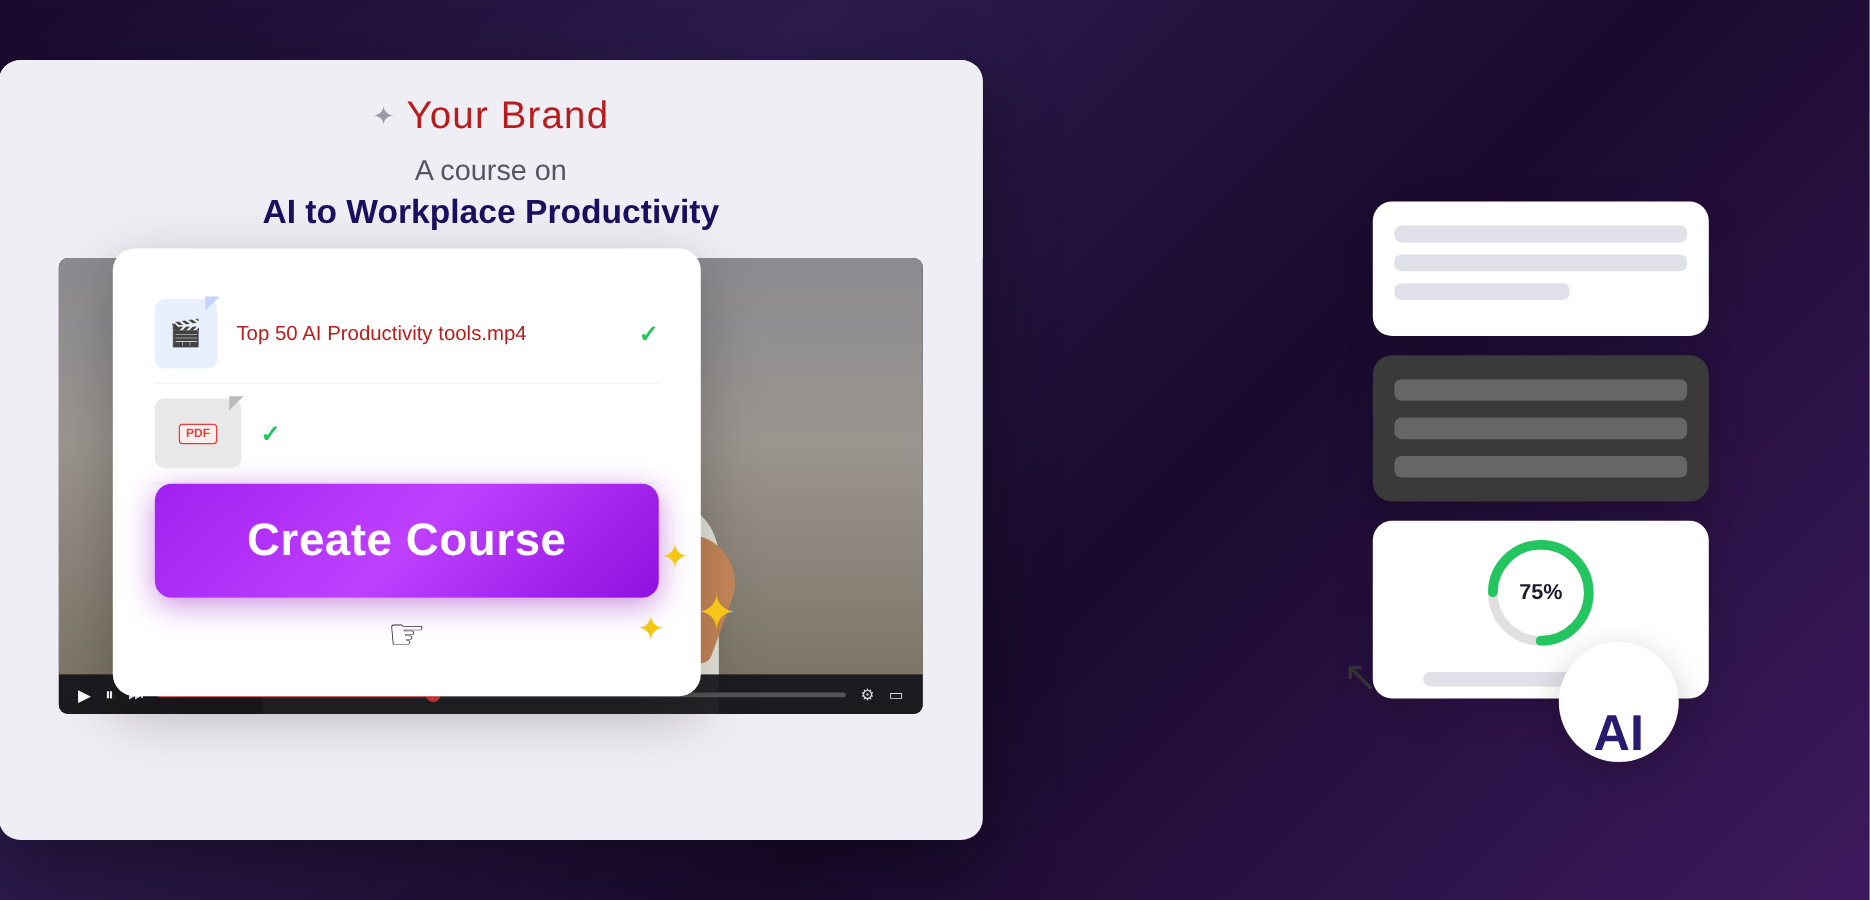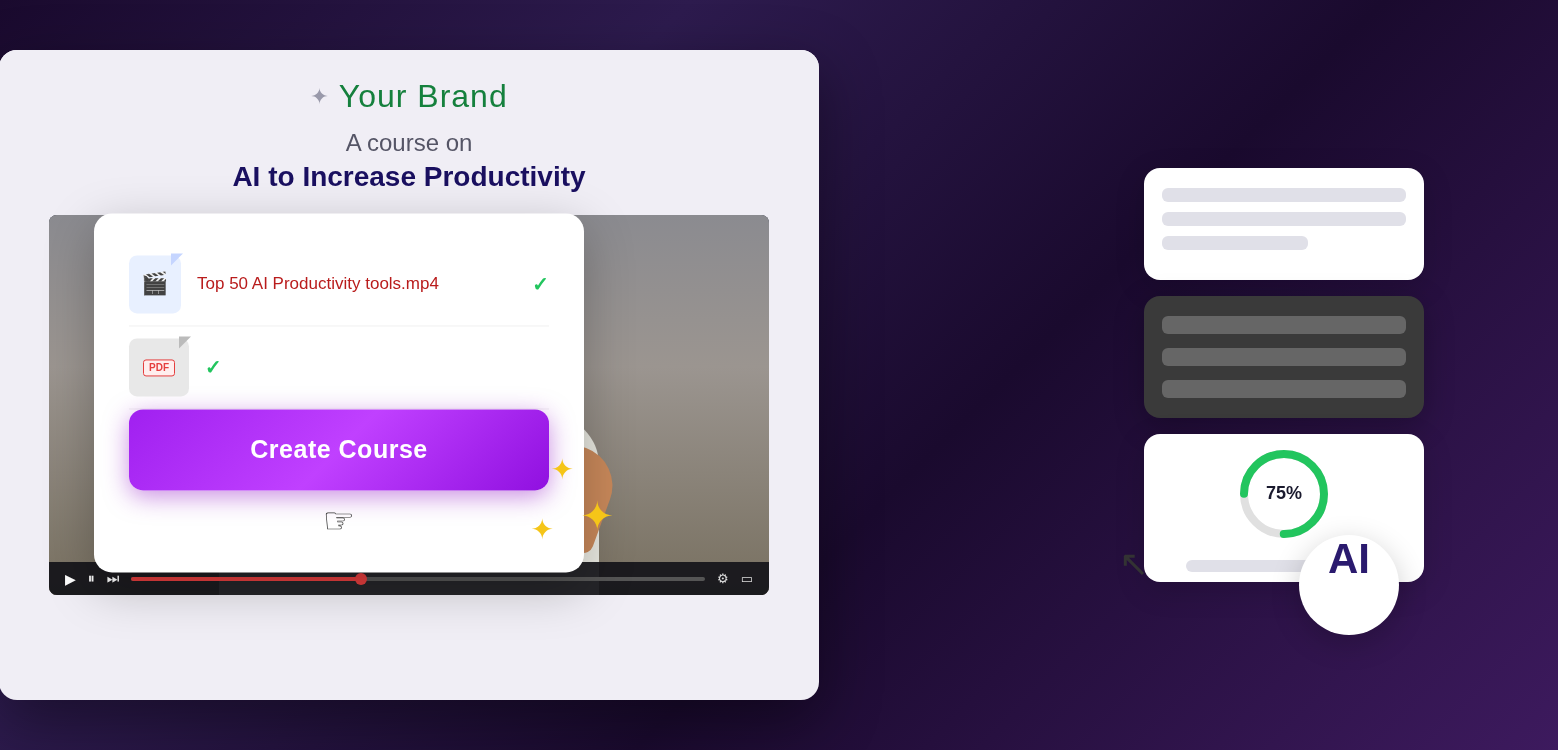--- a/index.html
+++ b/index.html
@@ -54,21 +54,21 @@
     }
 
     .brand-icon {
       color: #9999aa;
       font-size: 22px;
     }
 
     .brand-name {
       font-size: 32px;
       font-weight: 400;
-      color: #15803d;
+      color: #b91c1c;
       letter-spacing: 1px;
     }
 
     .course-subtitle {
       font-size: 24px;
       color: #555566;
       font-weight: 400;
       margin-bottom: 4px;
     }
 
@@ -194,21 +194,21 @@
       position: absolute;
       top: -2px;
       right: -2px;
       width: 0;
       height: 0;
       border-left: 12px solid #c5d5ff;
       border-bottom: 12px solid transparent;
     }
 
     .file-icon-pdf {
-      width: 60px;
+      width: 72px;
       height: 58px;
       background: #e8e8e8;
       border-radius: 8px;
       display: flex;
       align-items: center;
       justify-content: center;
       flex-shrink: 0;
       position: relative;
     }
 
@@ -251,21 +251,21 @@
       font-weight: bold;
     }
 
     .create-course-btn {
       width: 100%;
       padding: 26px 20px;
       background: linear-gradient(135deg, #a020f0, #c040ff, #9010e0);
       border: none;
       border-radius: 14px;
       color: white;
-      font-size: 25px;
+      font-size: 38px;
       font-weight: 800;
       cursor: pointer;
       letter-spacing: 0.5px;
       box-shadow: 0 6px 25px rgba(150,30,200,0.5);
     }
 
     .cursor-hand {
       font-size: 36px;
       display: flex;
       justify-content: center;
@@ -354,21 +354,21 @@
 
     .ai-badge {
       position: absolute;
       bottom: 40px;
       right: 30px;
       width: 100px;
       height: 100px;
       background: white;
       border-radius: 50%;
       display: flex;
-      align-items: flex-start;
+      align-items: flex-end;
       justify-content: center;
       box-shadow: 0 8px 30px rgba(0,0,0,0.2);
       font-size: 42px;
       font-weight: 900;
       color: #2a1a6e;
       z-index: 15;
     }
 
   </style>
 </head>
@@ -412,21 +412,21 @@
   <div class="main-panel" style="left: 330px; width: 820px;">
 
     <div class="main-panel-header">
 
       <div class="brand-logo">
         <span class="brand-icon">✦</span>
         <span class="brand-name">Your Brand</span>
       </div>
 
       <div class="course-subtitle">A course on</div>
-      <div class="course-title">AI to Increase Productivity</div>
+      <div class="course-title">AI to Workplace Productivity</div>
     </div>
 
     <div class="video-player" style="margin: 0 auto; width: 720px; height: 380px;">
 
       <div class="video-bg"></div>
 
       <div style="position:absolute; inset:0; overflow:hidden;">
 
         <div style="position:absolute; inset:0; background: linear-gradient(180deg, #8B8B90 0%, #9B9590 40%, #787060 100%);"></div>
 

